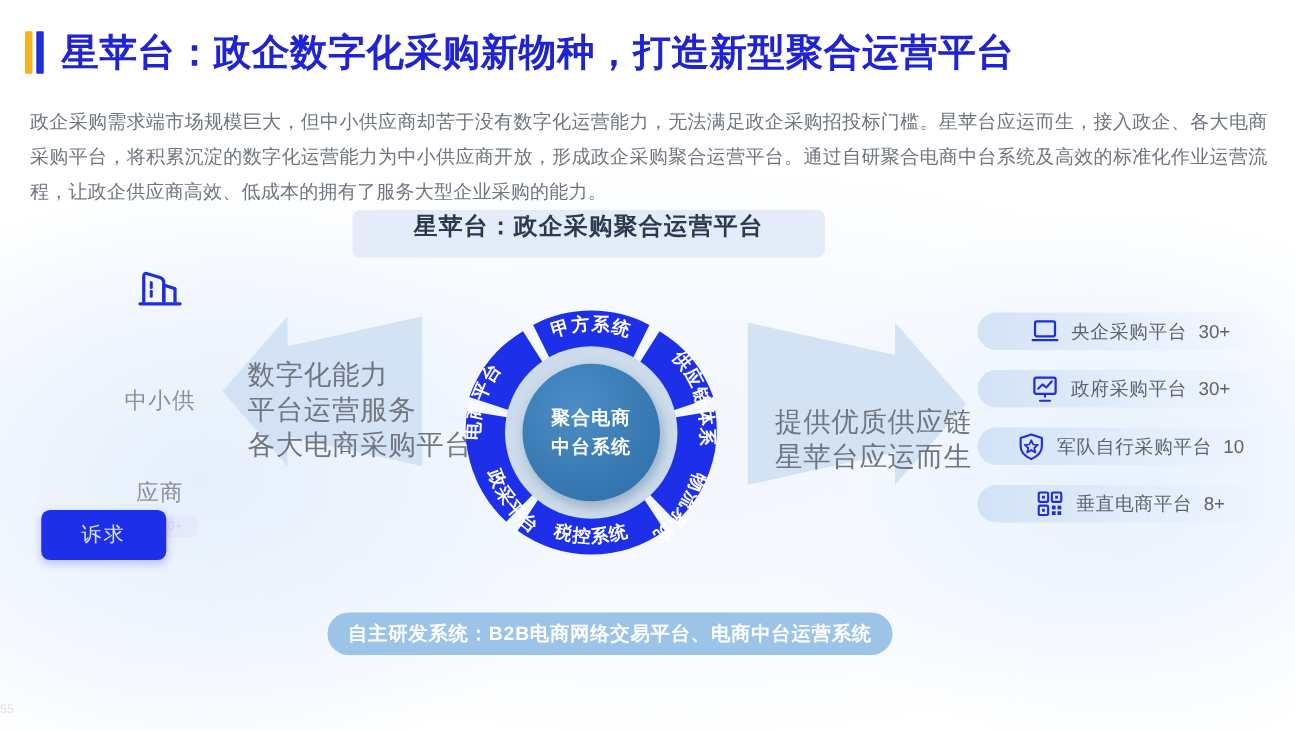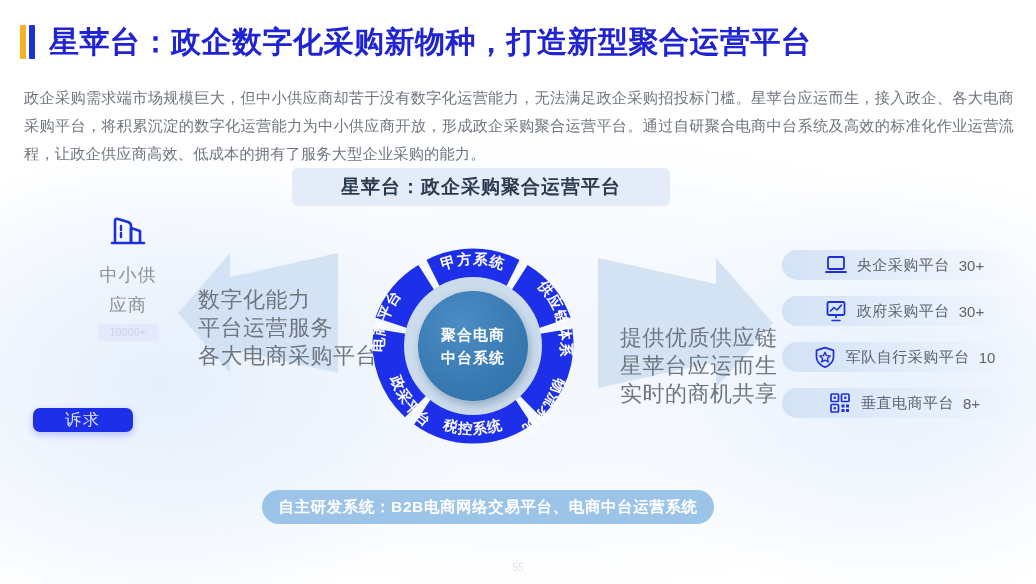--- a/index.html
+++ b/index.html
@@ -75,26 +75,26 @@
     font-size: 15.2px;
     line-height: 28px;
     color: #6f7580;
     text-align: justify;
     letter-spacing: .2px;
   }
 
   
   #headline-pill {
     position: absolute;
-    left: 292px; top: 168px;
+    left: 282px; top: 168px;
     width: 378px; height: 38px;
     background: #e3ecf8;
     border-radius: 6px;
     display: flex;
-    align-items: center;
+    align-items: flex-start;
     justify-content: center;
   }
   #headline-pill span {
     font-size: 19px;
     font-weight: bold;
     color: #2b3a4e;
     letter-spacing: 1px;
   }
 
   
@@ -147,20 +147,21 @@
     display: flex;
     flex-direction: column;
     align-items: center;
   }
   #sme-icon { margin-bottom: 8px; }
   .sme-line {
     font-size: 18px;
     color: #8a9099;
     line-height: 30px;
     letter-spacing: 1px;
+    margin-top: 44px;
   }
   #sme-badge {
     margin-top: 4px;
     background: #e6e8fb;
     color: #cdd0f0;
     font-size: 10px;
     border-radius: 4px;
     padding: 3px 12px;
     letter-spacing: .5px;
   }
@@ -177,21 +178,21 @@
     letter-spacing: .5px;
     white-space: nowrap;
   }
   #arrow-left-text  { left: 198px; top: 286px; }
   #arrow-right-text { left: 620px; top: 324px; text-align: center; }
 
   
   #demand-chip {
     position: absolute;
     left: 33px; top: 408px;
-    width: 100px; height: 24px;
+    width: 100px; height: 40px;
     background: #1d2fe8;
     border-radius: 7px;
     display: flex; align-items: center; justify-content: center;
     box-shadow: 0 3px 7px rgba(29,47,232,.25);
   }
   #demand-chip span {
     color: #dfe3fb;
     font-size: 16px;
     letter-spacing: 2px;
   }
@@ -250,21 +251,21 @@
     color: #ffffff;
     font-size: 15.5px;
     font-weight: bold;
     letter-spacing: .6px;
   }
 
   
   #page-num {
     position: absolute;
     left: 0; right: 0; top: 562px;
-    text-align: center;
+    text-align: left;
     font-size: 10px;
     color: #e2e2e6;
   }
 </style>
 </head>
 <body>
 
 <div id="slide">
 
   <div class="bg-swoosh" id="swoosh-a"></div>
@@ -309,21 +310,20 @@
   </div>
 
   <div class="arrow-wrap" id="arrow-right">
     <svg width="175" height="130" viewBox="0 0 175 130">
       <path d="M0 0 L0 130 L118 104 L118 130 L175 65 L118 0 L118 26 Z" fill="#cfe0f3" opacity="0.9"></path>
     </svg>
   </div>
   <div class="arrow-text" id="arrow-right-text">
     <div>提供优质供应链</div>
     <div>星苹台应运而生</div>
-    <div>实时的商机共享</div>
   </div>
 
   <div id="wheel">
     <svg width="256" height="256" viewBox="0 0 256 256">
       <defs>
 
         <path id="p-top" d="M 70 70 A 82 82 0 0 1 186 70" fill="none"></path>
         <path id="p-ur" d="M 186 62 A 88 88 0 0 1 214 148" fill="none"></path>
         <path id="p-lr" d="M 212 152 A 88 88 0 0 1 170 214" fill="none"></path>
         <path id="p-bot" d="M 62 186 A 88 88 0 0 0 194 186" fill="none"></path>

